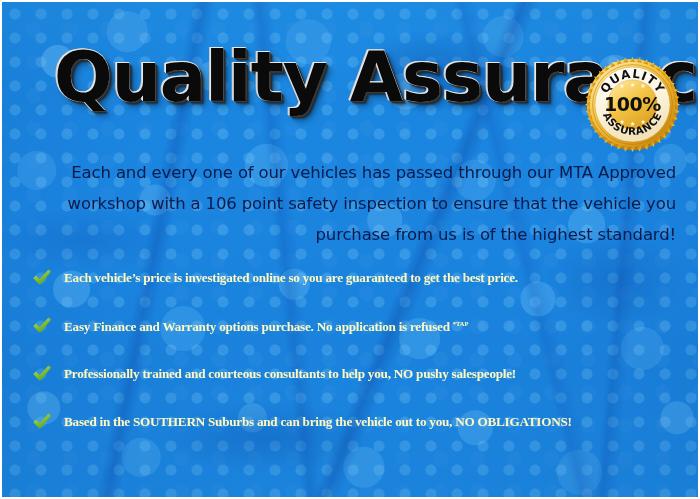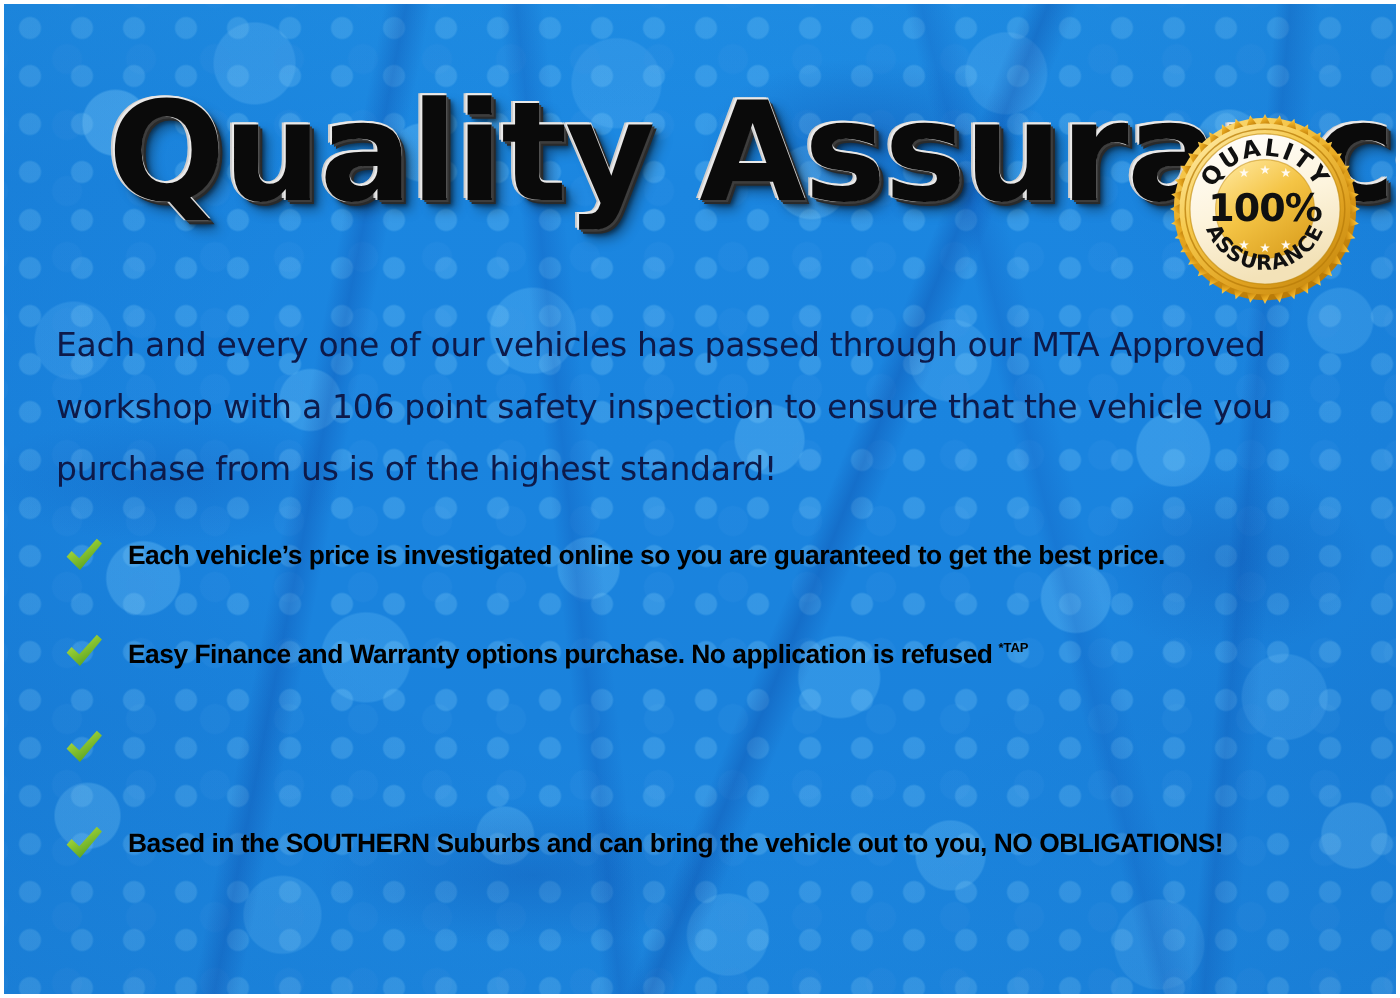--- a/index.html
+++ b/index.html
@@ -128,21 +128,21 @@
   }
   .seal svg { display: block; }
 
   
   .intro {
     position: absolute;
     left: 26px;
     top: 155px;
     width: 648px;
     margin: 0;
-    text-align: left;
+    text-align: right;
     font-family: "DejaVu Sans", sans-serif;
     font-size: 16.5px;
     line-height: 31px;
     color: #0d1a4a;
     letter-spacing: -0.15px;
   }
 
   
   .benefits {
     position: absolute;
@@ -163,25 +163,25 @@
   .check {
     position: absolute;
     left: 29px;
     top: 50%;
     width: 22px;
     height: 22px;
     margin-top: -11px;
   }
   .check svg { display: block; }
   .benefit-text {
-    font-family: Liberation Sans, sans-serif;
+    font-family: Liberation Serif, serif;
     font-weight: bold;
     font-size: 13.2px;
     line-height: 16px;
-    color: #000000;
+    color: #fef9c3;
     letter-spacing: -0.25px;
     white-space: nowrap;
     text-align: center;
   }
   .footnote {
     font-size: 6.5px;
     font-weight: bold;
     vertical-align: super;
     letter-spacing: 0;
     margin-left: 3px;
@@ -355,20 +355,23 @@
           <defs>
             <linearGradient id="chk3" x1="0" y1="0" x2="0.7" y2="1">
               <stop offset="0%" stop-color="#c3e35c"></stop>
               <stop offset="45%" stop-color="#8fc832"></stop>
               <stop offset="100%" stop-color="#4e9b1f"></stop>
             </linearGradient>
           </defs>
           <path d="M2.5 12.4 L5.2 9.3 L9.4 13.2 L19.0 2.6 L21.8 5.2 L9.8 19.6 Z" fill="url(#chk3)"></path>
         </svg>
       </span>
+      <span class="benefit-text">
+        <span>Professionally trained and courteous consultants to help you, NO pushy salespeople!</span>
+      </span>
     </li>
 
     <li class="benefit">
       <span class="check">
         <svg viewBox="0 0 24 24" width="22" height="22" aria-hidden="true">
           <defs>
             <linearGradient id="chk4" x1="0" y1="0" x2="0.7" y2="1">
               <stop offset="0%" stop-color="#c3e35c"></stop>
               <stop offset="45%" stop-color="#8fc832"></stop>
               <stop offset="100%" stop-color="#4e9b1f"></stop>

